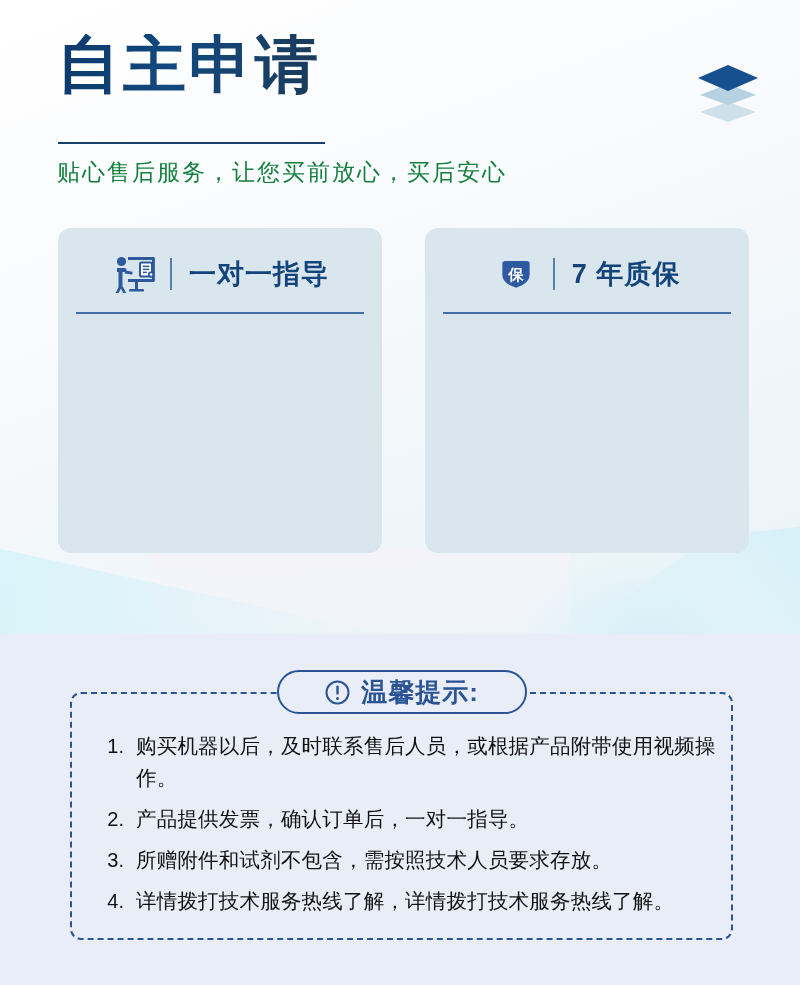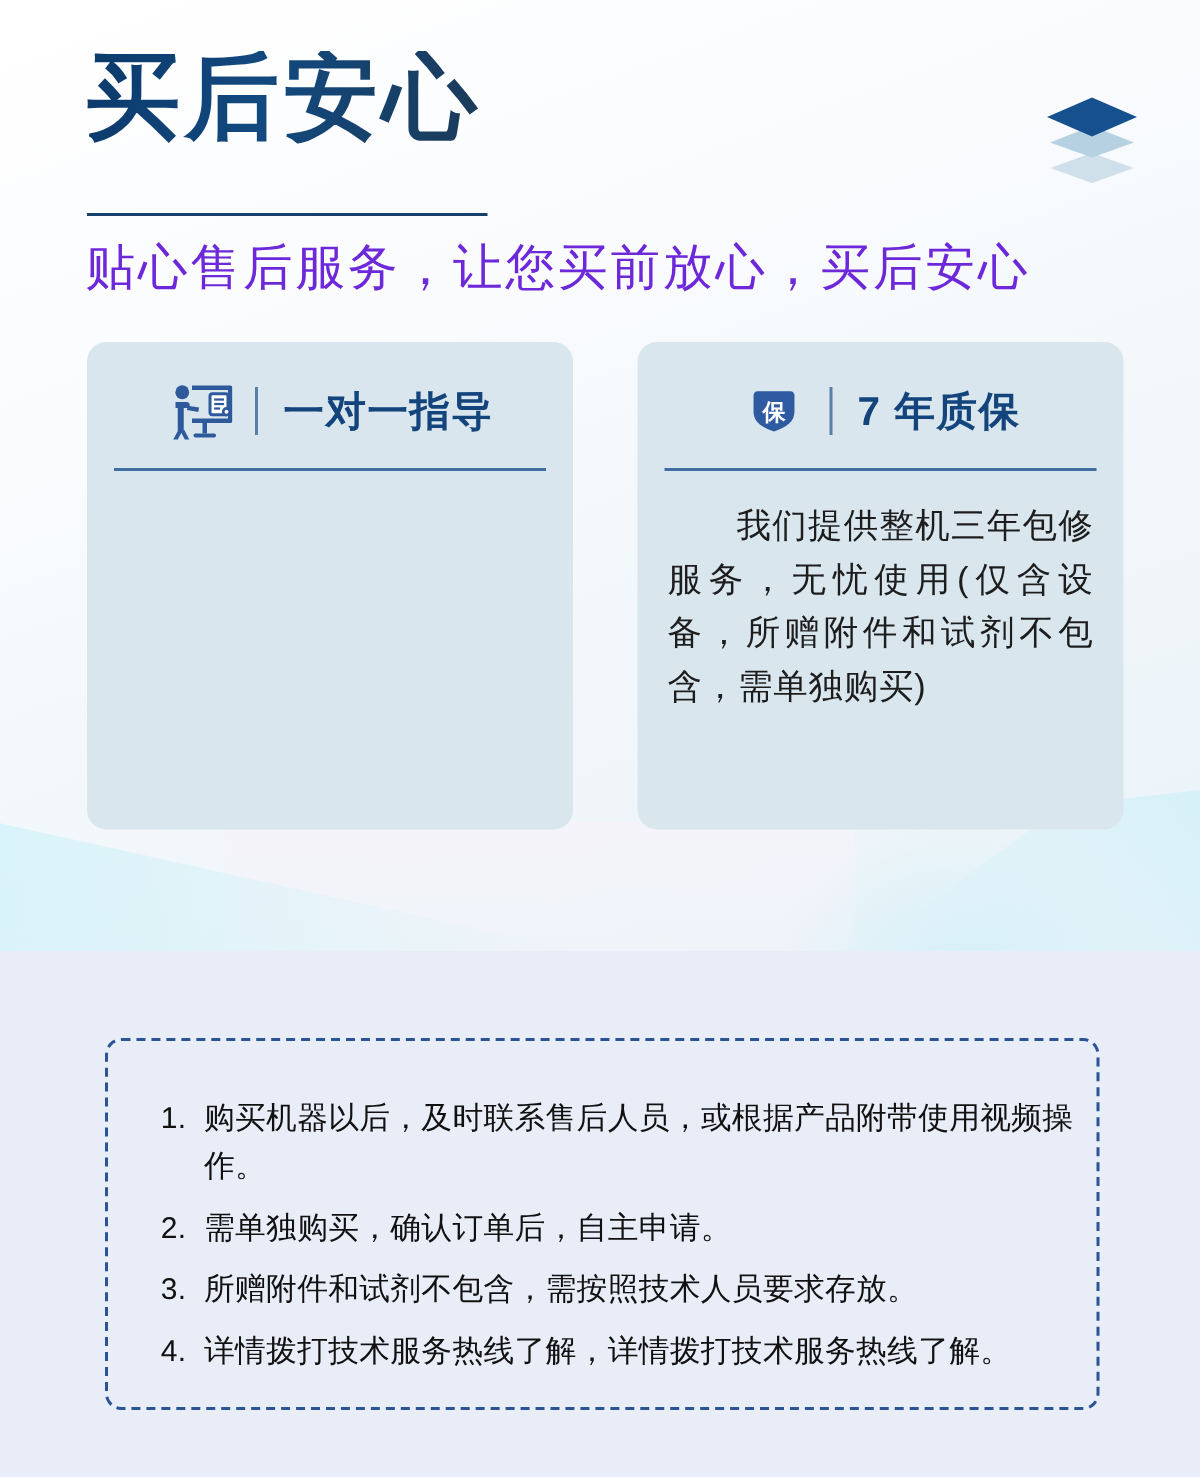--- a/index.html
+++ b/index.html
@@ -50,21 +50,21 @@
     -webkit-background-clip:text;background-clip:text;
     -webkit-text-fill-color:transparent;
   }
   .title-rule{
     position:absolute;left:58px;top:142px;width:267px;height:2px;
     background:#17406d;
   }
   .subtitle{
     position:absolute;left:57px;top:157px;
     font-family:"Liberation Serif","DejaVu Serif",serif;
-    font-size:33px;line-height:1.35;letter-spacing:2px;color:#6d28d9;text-align:right;
+    font-size:23px;line-height:1.35;letter-spacing:2px;color:#15803d;text-align:right;
   }
   .layers-icon{position:absolute;left:692px;top:60px;width:72px;height:66px;}
 
   
   .cards{position:absolute;left:0;top:228px;width:800px;height:326px;}
   .card{
     position:absolute;top:0;width:324px;height:325px;
     background:#d9e6ee;border-radius:13px;
     box-sizing:border-box;padding:0;
   }
@@ -123,21 +123,21 @@
 <div class="page">
 
   <div class="bg-top"></div>
   <div class="bg-deco-d"></div>
   <div class="bg-deco-a"></div>
   <div class="bg-deco-c"></div>
   <div class="bg-deco-b"></div>
   <div class="bg-bottom"></div>
 
   <div class="header">
-    <div class="title">买后安心</div>
+    <div class="title">自主申请</div>
     <div class="title-rule"></div>
     <div class="subtitle">贴心售后服务，让您买前放心，买后安心</div>
 
     <div class="layers-icon">
       <svg viewBox="0 0 72 66" width="72" height="66">
         <polygon points="36,42 8,52 36,62 64,52" fill="#cfe0ea"></polygon>
         <polygon points="36,24 8,35 36,45 64,35" fill="#b6d2e2"></polygon>
         <polygon points="36,5 6,18 36,31 66,18" fill="#16508f"></polygon>
       </svg>
     </div>
@@ -180,30 +180,39 @@
         <div class="card-icon">
           <svg viewBox="0 0 44 42" width="40" height="40">
             <path d="M7 9.5c0-1.6 1.3-2.9 2.9-2.9h24.2c1.6 0 2.9 1.3 2.9 2.9v12.1c0 7.2-5.9 11.6-15 14.4-9.1-2.8-15-7.2-15-14.4z" fill="#2d5aa0"></path>
             <text x="22" y="27.5" font-family="'Liberation Sans',sans-serif" font-size="17" font-weight="bold" fill="#ffffff" text-anchor="middle">保</text>
           </svg>
         </div>
         <div class="card-sep"></div>
         <div class="card-title">7 年质保</div>
       </div>
       <div class="card-rule"></div>
-      <div class="card-body">我们提供整机三年包修服务，无忧使用(仅含设备，所赠附件和试剂不包含，需单独购买)</div>
     </div>
 
   </div>
 
   <div class="tips">
     <div class="tips-box"></div>
 
+    <div class="tips-badge">
+      <span class="warn-icon">
+        <svg viewBox="0 0 25 25" width="25" height="25">
+          <circle cx="12.5" cy="12.5" r="11" fill="none" stroke="#2a5494" stroke-width="2"></circle>
+          <rect x="11.3" y="5.6" width="2.4" height="9" rx="1.2" fill="#2a5494"></rect>
+          <circle cx="12.5" cy="18.4" r="1.5" fill="#2a5494"></circle>
+        </svg>
+      </span>
+      <span class="tips-badge-label">温馨提示:</span>
+    </div>
 
     <ol class="tips-list">
       <li>购买机器以后，及时联系售后人员，或根据产品附带使用视频操作。</li>
-      <li>需单独购买，确认订单后，自主申请。</li>
+      <li>产品提供发票，确认订单后，一对一指导。</li>
       <li>所赠附件和试剂不包含，需按照技术人员要求存放。</li>
       <li>详情拨打技术服务热线了解，详情拨打技术服务热线了解。</li>
     </ol>
   </div>
 
 </div>
 
 </body></html>

